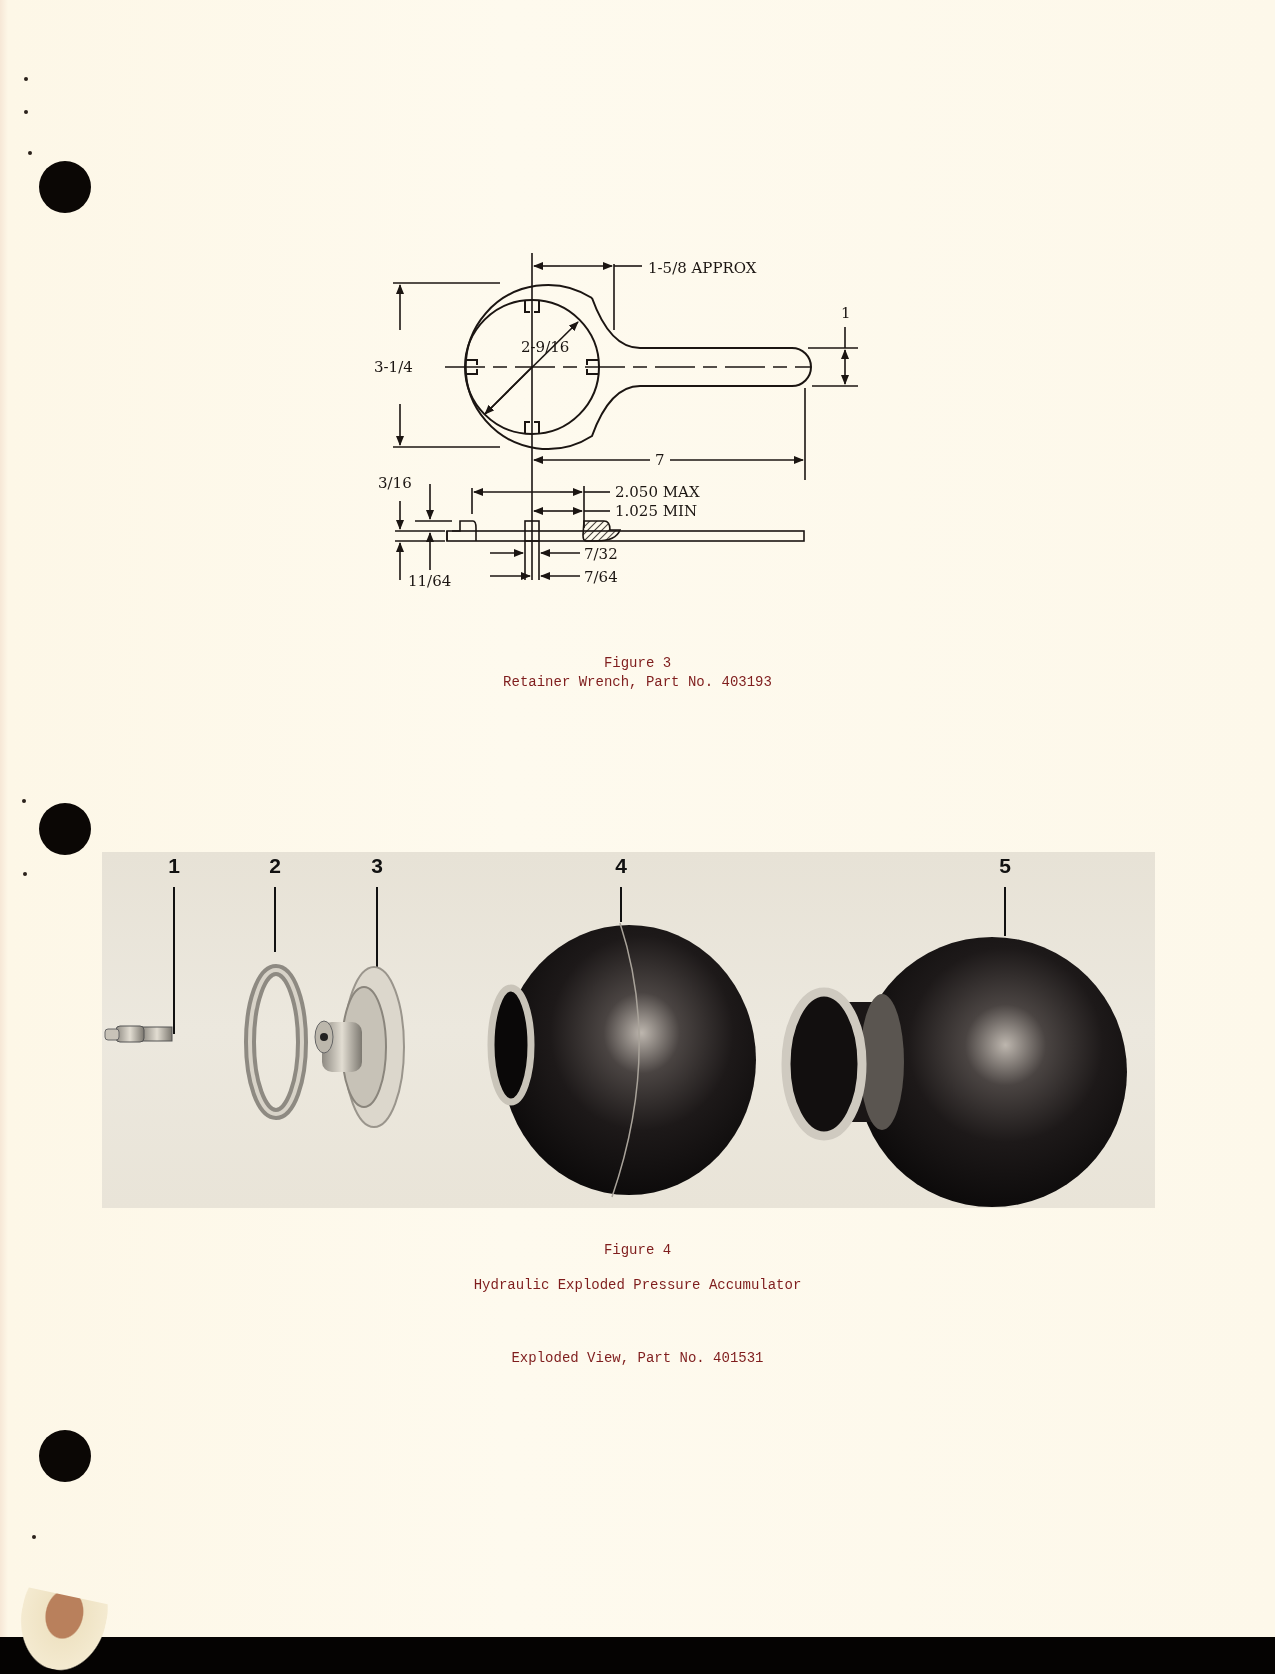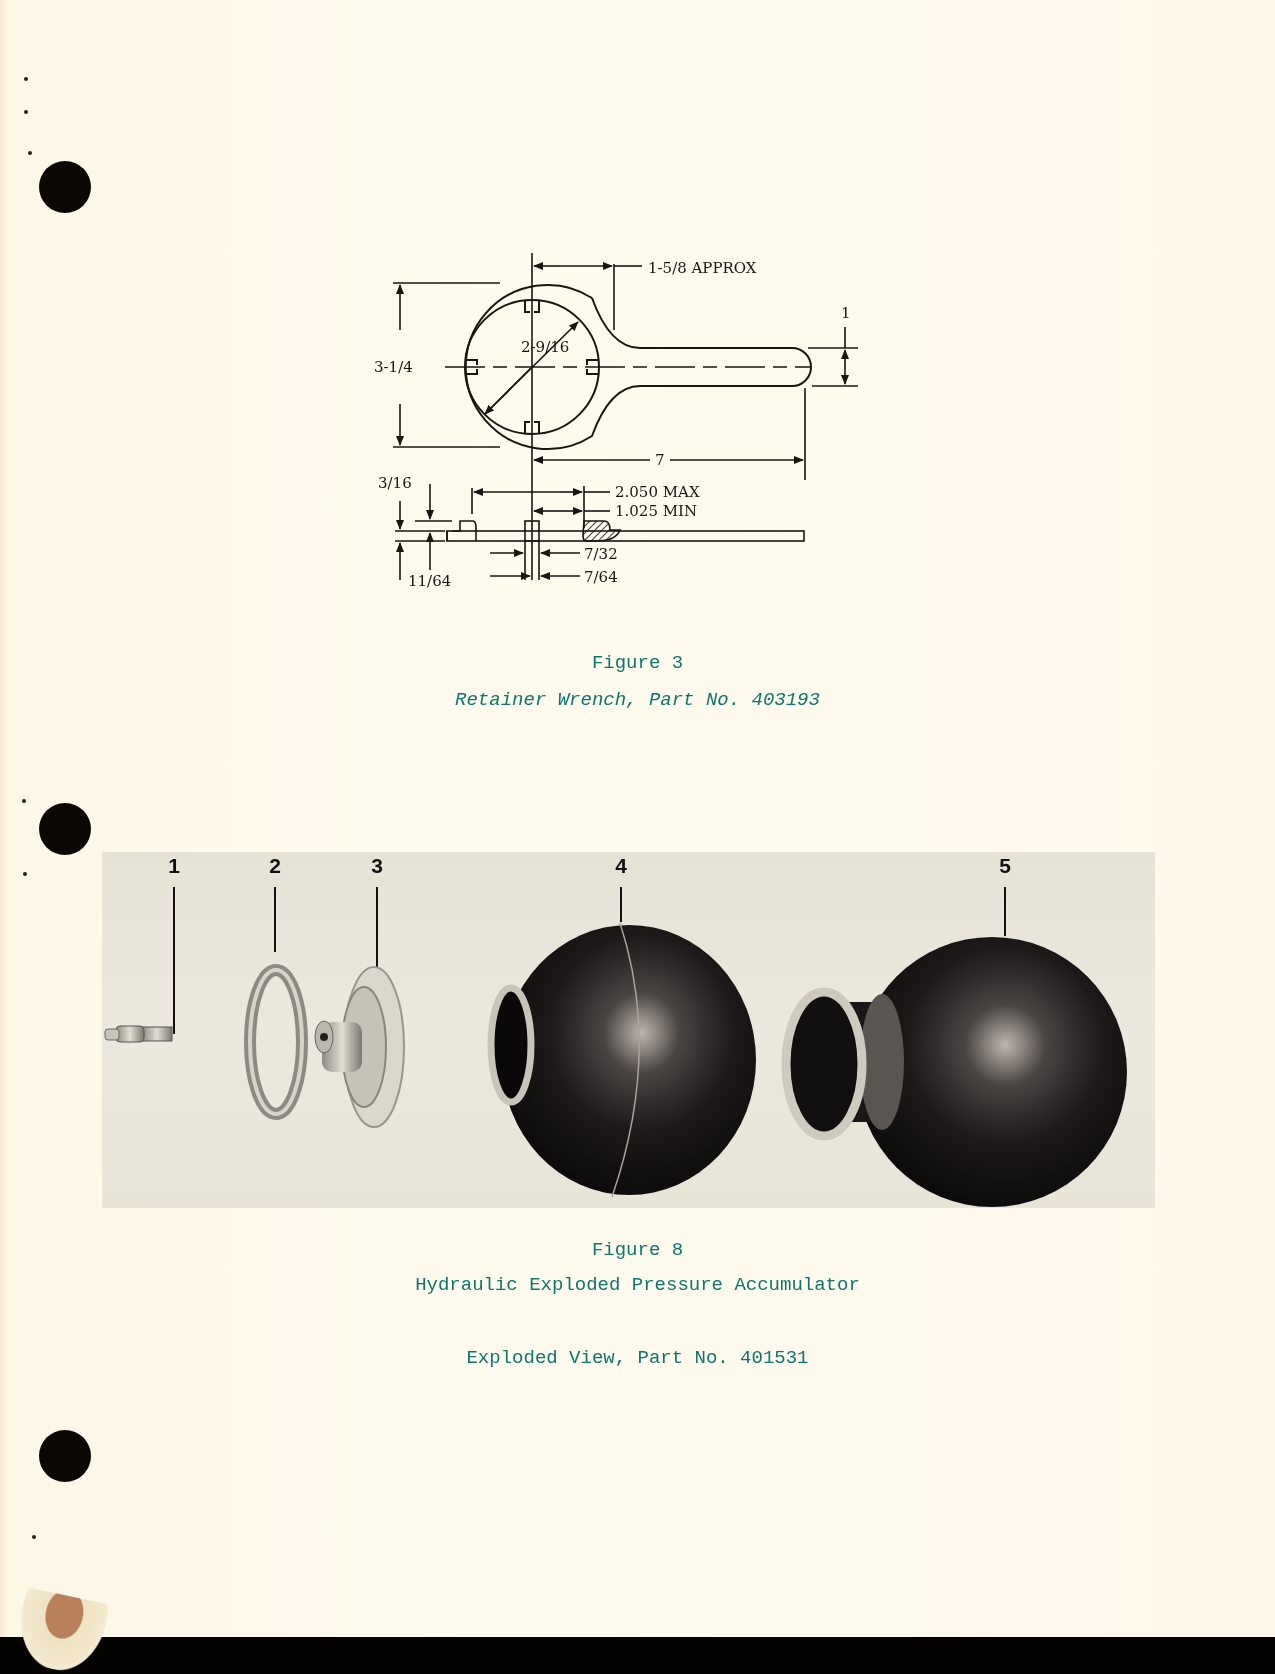--- a/index.html
+++ b/index.html
@@ -20,21 +20,21 @@
   }
   .hole { position: absolute; width: 52px; height: 52px; border-radius: 50%; background: #0b0705; }
   .speck { position: absolute; width: 4px; height: 4px; border-radius: 50%; background: #2a211a; }
 
   .drawing { position: absolute; left: 0; top: 0; width: 1275px; height: 640px; }
   .dim-text { font-family: "DejaVu Serif", serif; font-size: 15px; fill: #1b1512; }
 
   .caption {
     position: absolute; left: 0; width: 1275px; text-align: center;
     font-family: "Liberation Mono", "DejaVu Sans Mono", monospace;
-    color: #0f766e; font-size: 19px; line-height: 25px;
+    color: #7f1d1d; font-size: 14px; line-height: 25px;
   }
   .photo {
     position: absolute; left: 102px; top: 852px; width: 1053px; height: 356px;
     background: linear-gradient(180deg, #e7e2d6 0%, #ece8de 50%, #e9e4d8 100%);
   }
   .callout { position: absolute; font-family: "Liberation Sans", sans-serif; font-weight: bold; font-size: 21px; color: #111; width: 20px; text-align: center; }
 </style>
 </head>
 <body>
 
@@ -140,21 +140,21 @@
   <text class="dim-text" x="655" y="465">7</text>
   <text class="dim-text" x="378" y="488">3/16</text>
   <text class="dim-text" x="615" y="497">2.050 MAX</text>
   <text class="dim-text" x="615" y="516">1.025 MIN</text>
   <text class="dim-text" x="408" y="586">11/64</text>
   <text class="dim-text" x="584" y="559">7/32</text>
   <text class="dim-text" x="584" y="582">7/64</text>
 </svg>
 
 <div class="caption" style="top:651px;">Figure 3</div>
-<div class="caption" style="top:688px;font-style:italic;">Retainer Wrench, Part No. 403193</div>
+<div class="caption" style="top:670px;">Retainer Wrench, Part No. 403193</div>
 
 <div class="photo">
   <svg width="1053" height="356" viewBox="0 0 1053 356" xmlns="http://www.w3.org/2000/svg">
     <defs>
       <radialGradient id="sph" cx="55%" cy="40%" r="60%">
         <stop offset="0" stop-color="#bdb6ae"></stop>
         <stop offset="0.25" stop-color="#4a4442"></stop>
         <stop offset="0.6" stop-color="#1d1919"></stop>
         <stop offset="1" stop-color="#0d0b0b"></stop>
       </radialGradient>
@@ -197,15 +197,15 @@
     <ellipse cx="780" cy="210" rx="22" ry="68" fill="#5a5550"></ellipse>
     <ellipse cx="722" cy="212" rx="38" ry="72" fill="#120f0f" stroke="#cfcac0" stroke-width="9"></ellipse>
   </svg>
   <div class="callout" style="left:62px;top:2px;">1</div>
   <div class="callout" style="left:163px;top:2px;">2</div>
   <div class="callout" style="left:265px;top:2px;">3</div>
   <div class="callout" style="left:509px;top:2px;">4</div>
   <div class="callout" style="left:893px;top:2px;">5</div>
 </div>
 
-<div class="caption" style="top:1238px;">Figure 8</div>
+<div class="caption" style="top:1238px;">Figure 4</div>
 <div class="caption" style="top:1273px;">Hydraulic Exploded Pressure Accumulator</div>
 <div class="caption" style="top:1298px;margin-top:48px;">Exploded View, Part No. 401531</div>
 
 </body></html>

